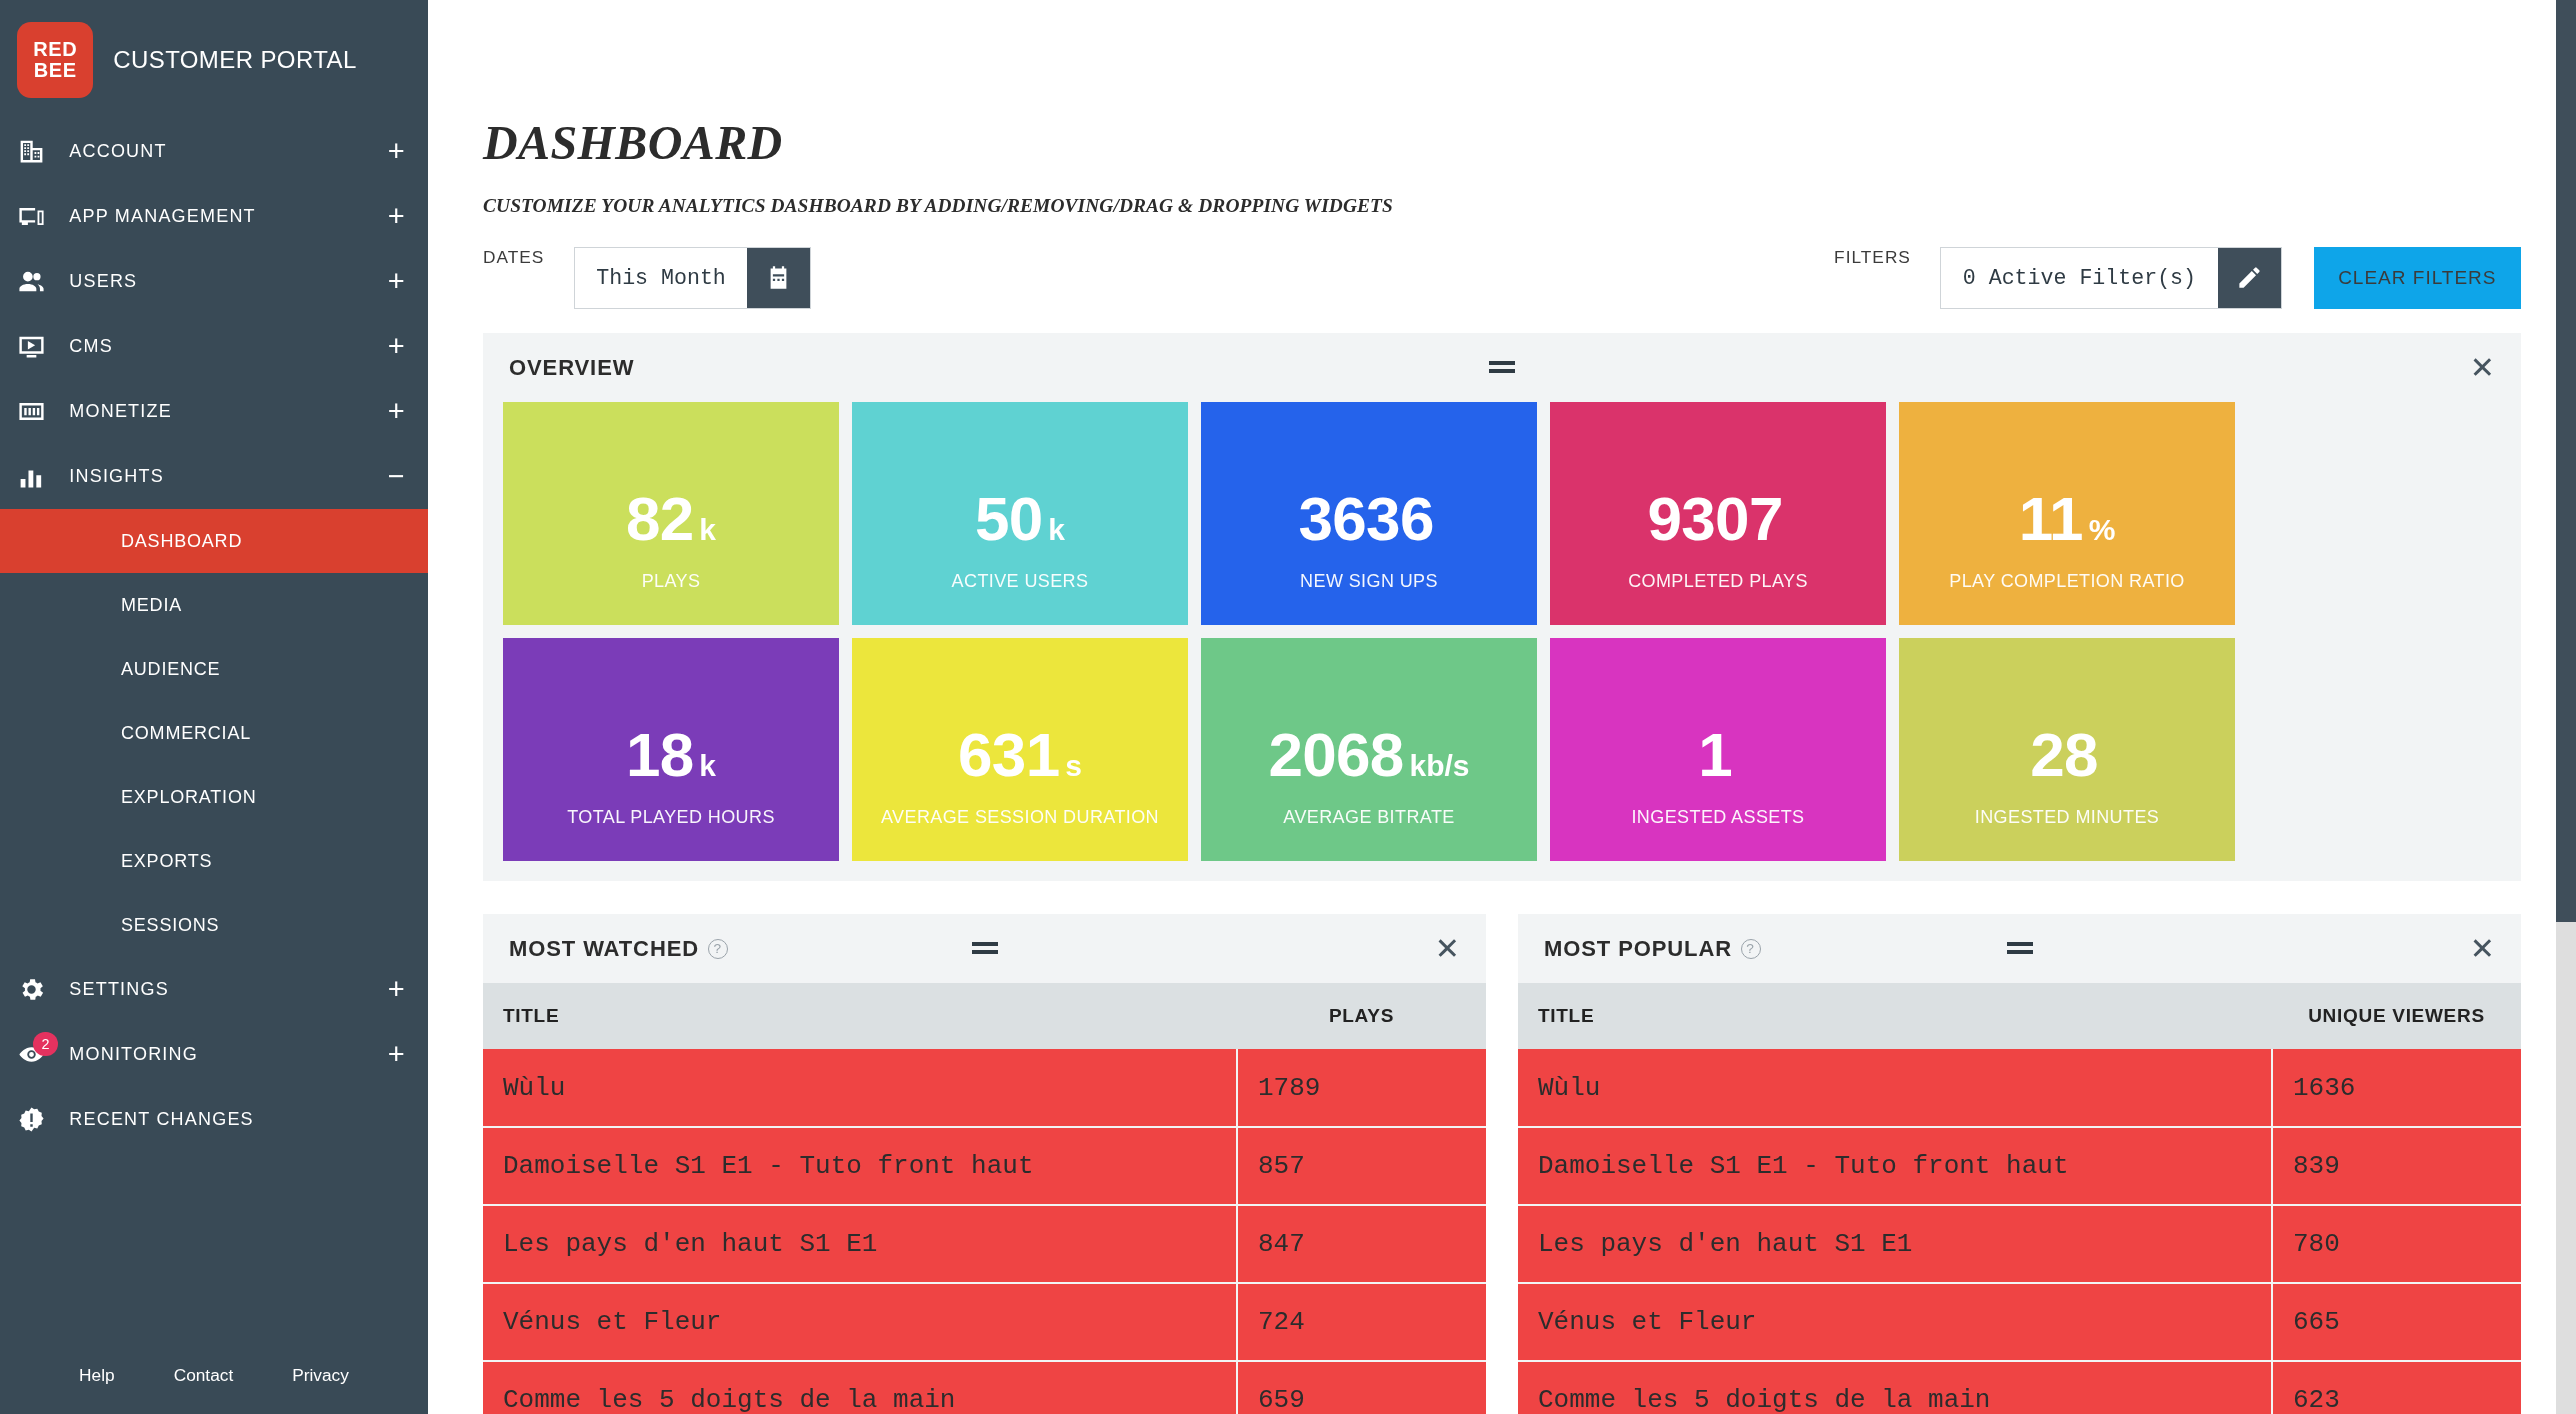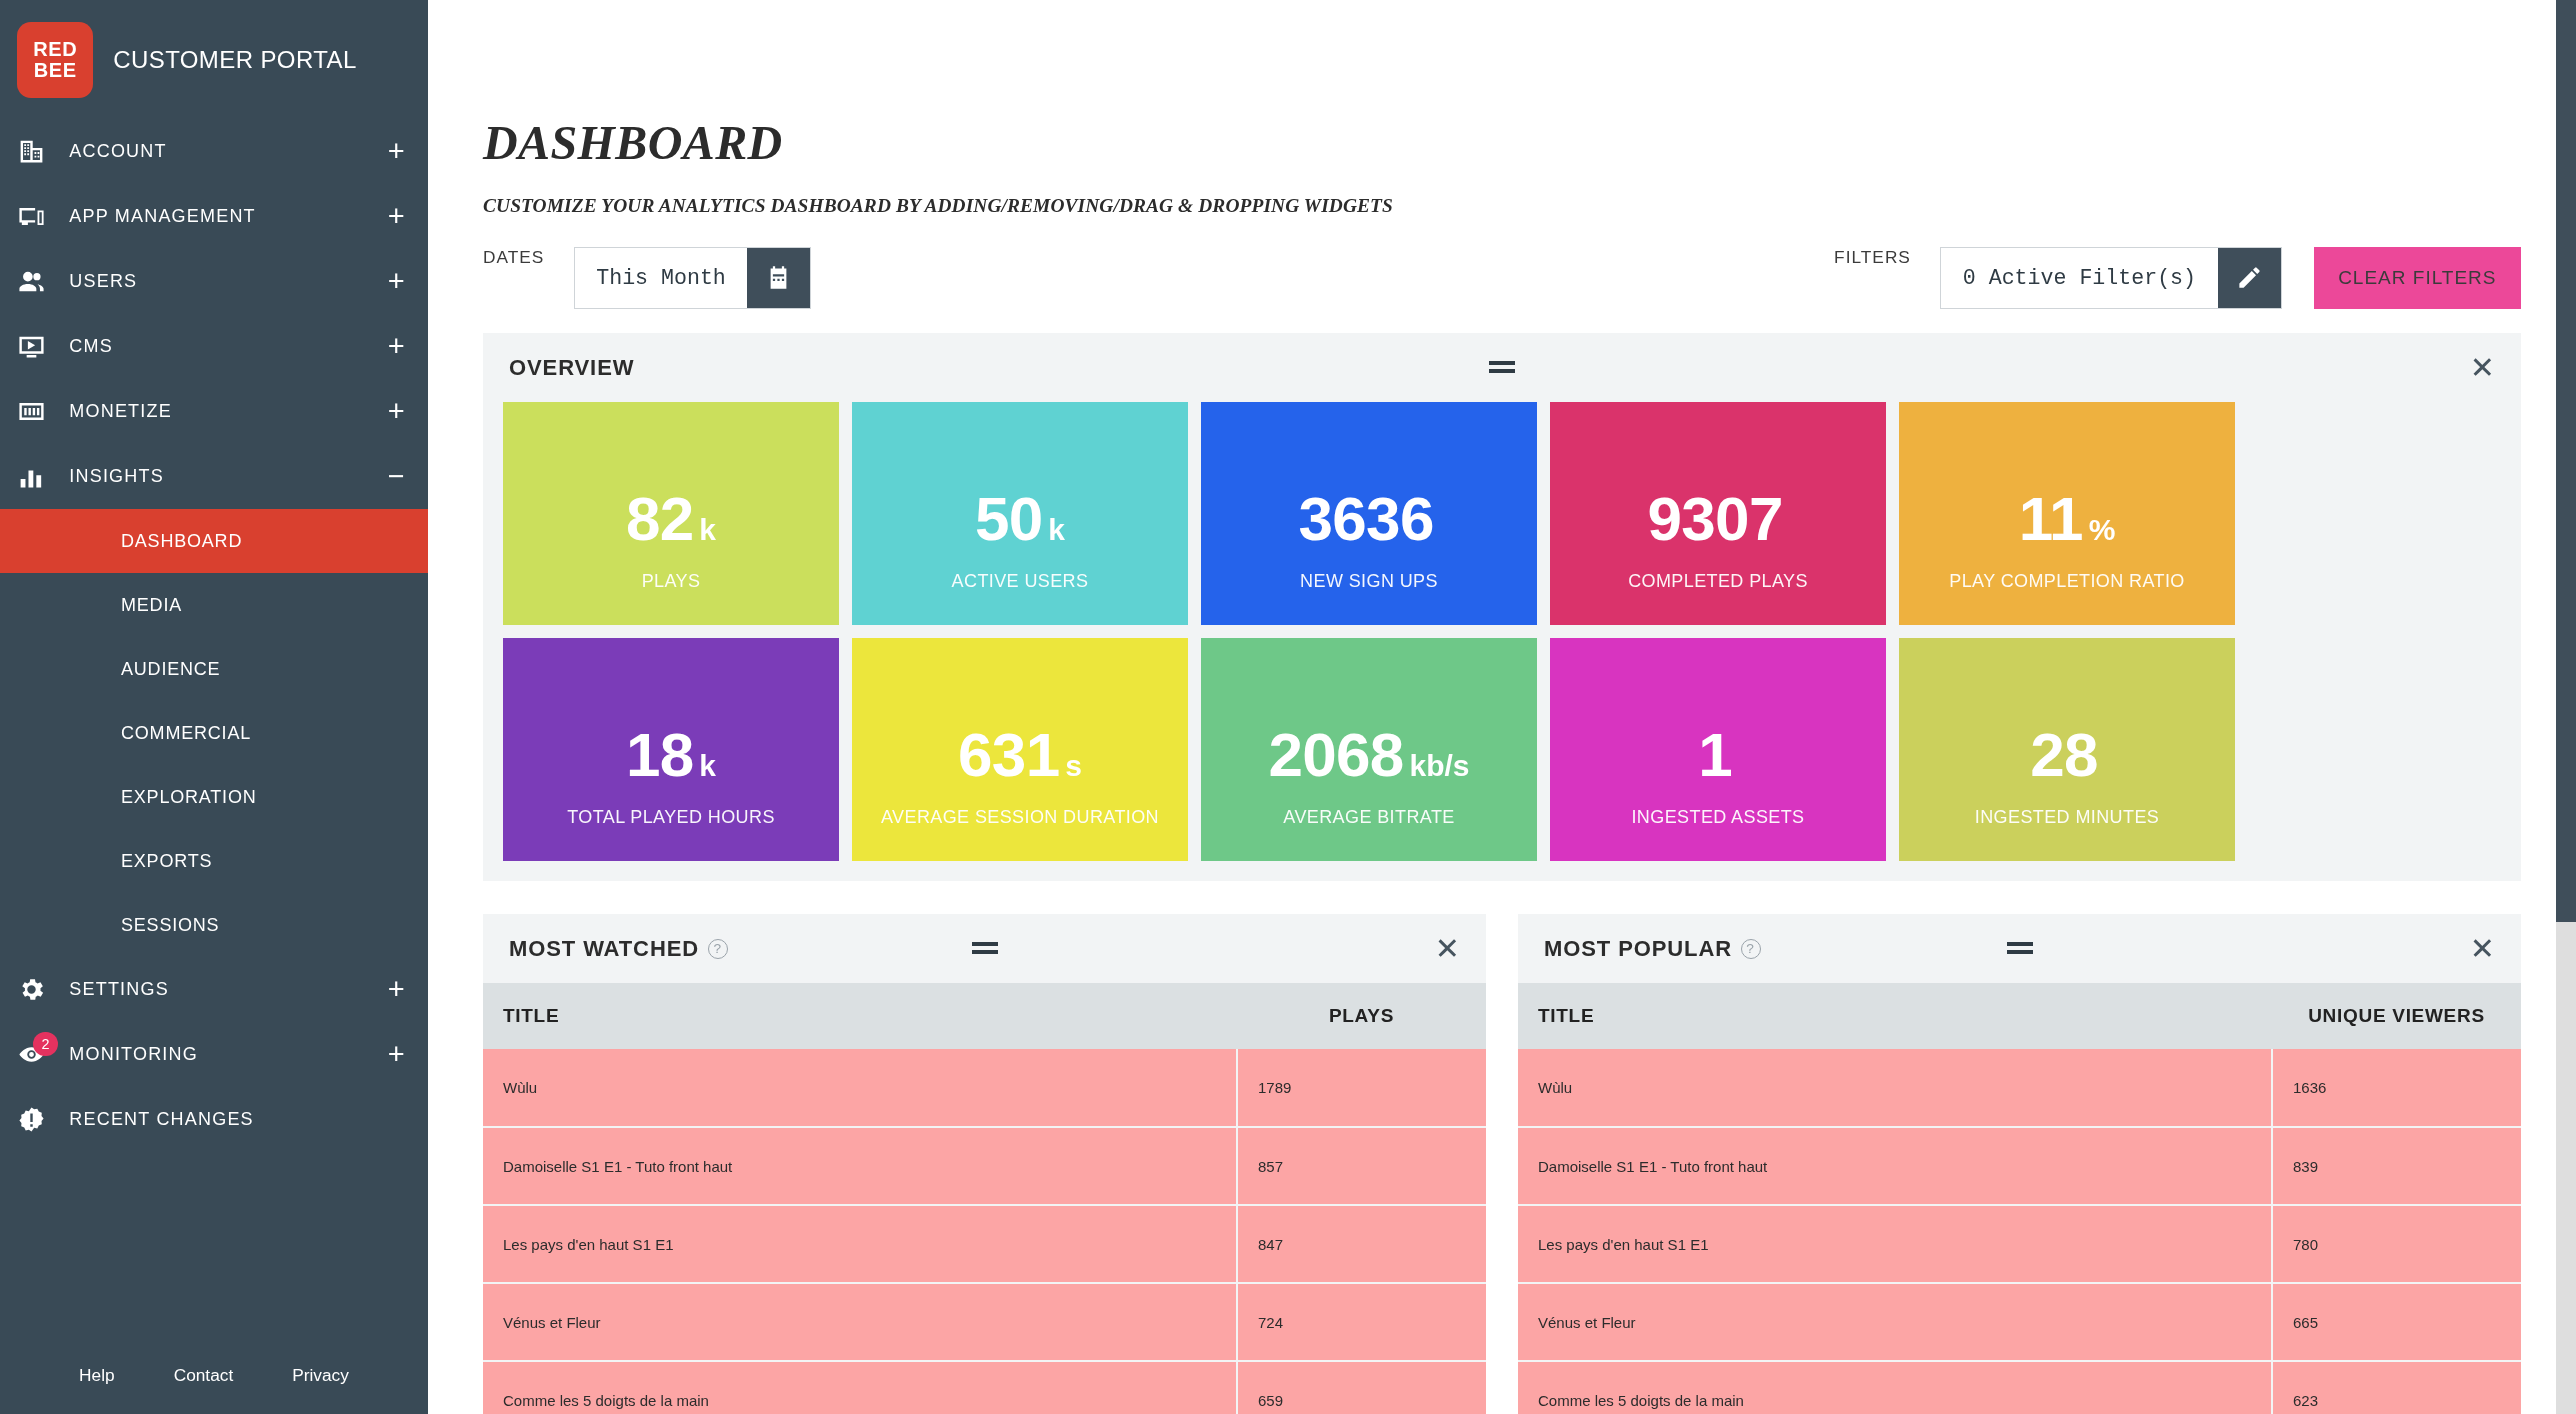--- a/index.html
+++ b/index.html
@@ -90,21 +90,21 @@
     display: flex; align-items: center; padding: 0 21.6px; font-size: 21.6px; color: #2f3b44;
     min-width: 153px;
   }
   .combo .btn {
     width: 63px; background: #3f4e5a; display: flex; align-items: center; justify-content: center;
     cursor: pointer;
   }
   .combo .btn svg { width: 27px; height: 27px; fill: #fff; }
   .spacer { flex: 1; }
   .clear-btn {
-    height: 62px; background: #ec4899; color: #3b3b3b; font-size: 19px; letter-spacing: 1px;
+    height: 62px; background: #0ea5e9; color: #3b3b3b; font-size: 19px; letter-spacing: 1px;
     display: flex; align-items: center; padding: 0 24.5px; margin-left: 20px; cursor: pointer;
     border: none;
   }
   .filters-combo .val { min-width: 216px; }
 
   
   .widget { background: #f2f4f5; margin-top: 24.5px; position: relative; }
   .widget-head {
     height: 69px; display: flex; align-items: center; padding: 0 26px; position: relative;
   }
@@ -146,22 +146,23 @@
   
   .table-row-widgets { display: flex; gap: 32px; margin-top: 33px; }
   .table-widget { flex: 1; background: #f2f4f5; }
   table { width: 100%; border-collapse: collapse; }
   thead th {
     background: #dbe0e2; color: #222; font-size: 19px; font-weight: 700; letter-spacing: 0.7px;
     text-align: left; padding: 19px 20px; height: 66px;
   }
   thead th.num-col { text-align: center; width: 249px; }
   tbody td {
-    background: #fca5a5; font-size: 15px; color: #2c2c2c; padding: 21.6px 20px; height: 78px;
+    background: #ef4444; font-size: 26px; color: #2c2c2c; padding: 21.6px 20px; height: 78px;
     border-bottom: 2.9px solid #f2f4f5;
+    font-family: Liberation Mono, monospace;
   }
   tbody td.num-col { text-align: left; border-left: 2.9px solid #f2f4f5; }
 
   
   .scrollbar {
     position: absolute; right: 0; top: 0; width: 20px; height: 1415px; background: #fff;
   }
   .scroll-thumb {
     position: absolute; right: 0; top: 0; width: 20px; height: 922px; background: #3f4e5a;
     cursor: grab;

